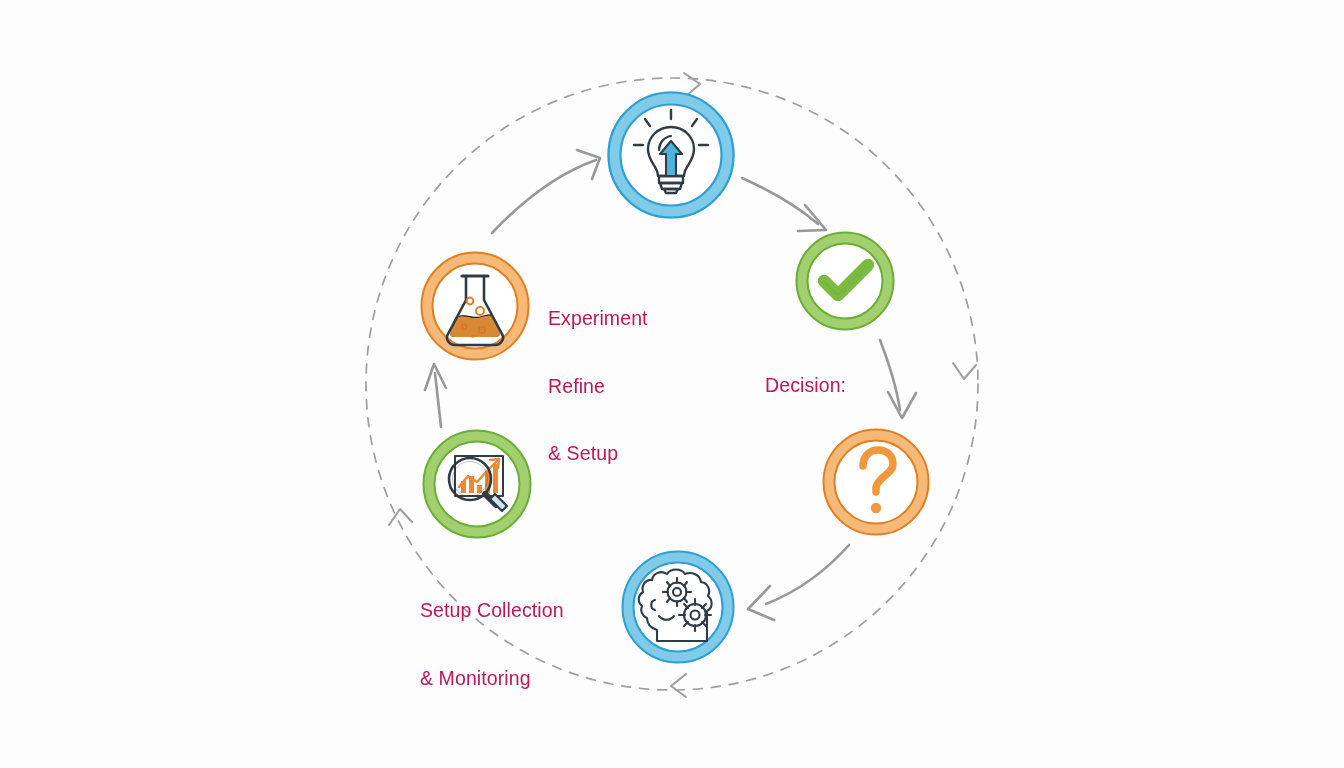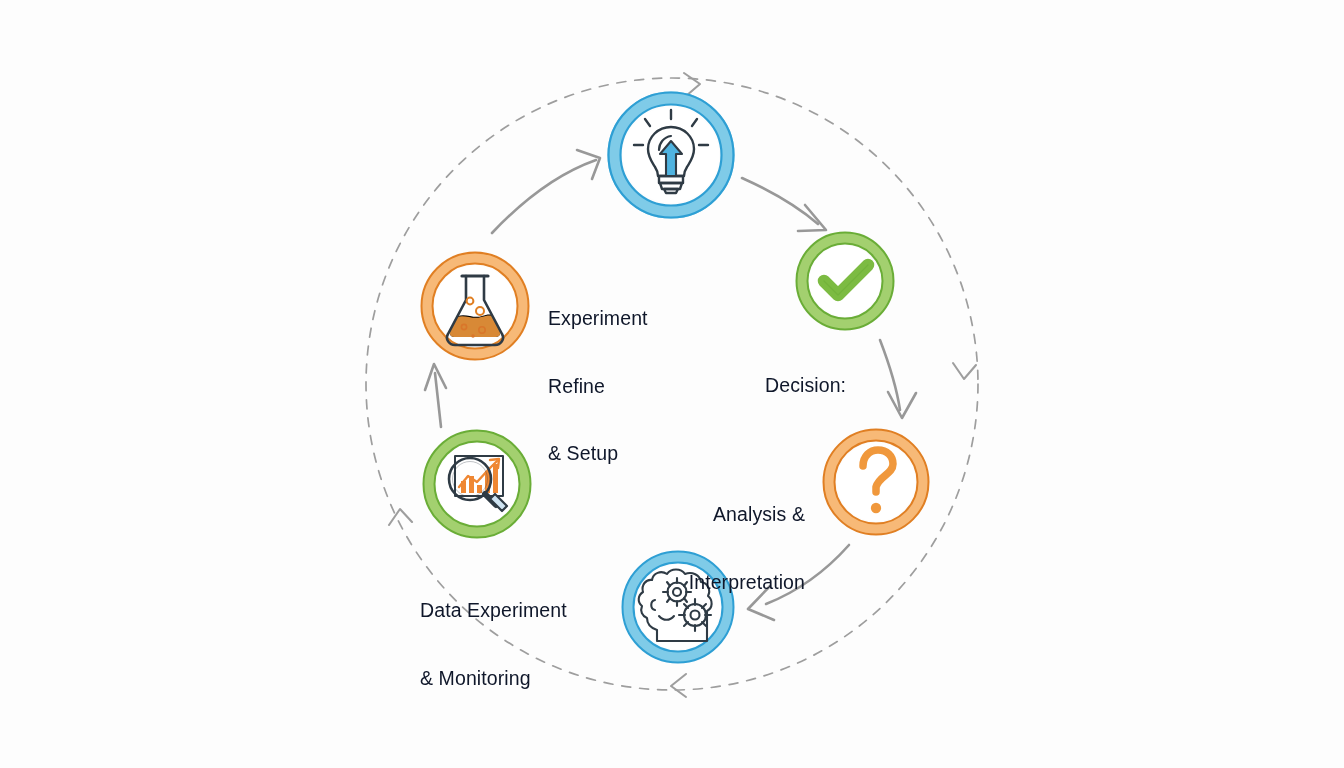--- a/index.html
+++ b/index.html
@@ -24,21 +24,21 @@
   svg.canvas {
     position: absolute;
     left: 0;
     top: 0;
     width: 1344px;
     height: 768px;
     display: block;
   }
   .node-label {
     position: absolute;
-    color: #0f172a;
+    color: #be185d;
     font-size: 19.5px;
     line-height: 22.5px;
     font-family: "Liberation Sans", sans-serif;
     white-space: pre;
     letter-spacing: 0.1px;
   }
   .label-left-align   { text-align: left; }
   .label-right-align  { text-align: right; }
   .label-center-align { }
   #label-experiment   { left: 548px; top: 262px; }
@@ -240,23 +240,19 @@
   <div class="node-label label-left-align" id="label-experiment">
     <div>Experiment</div>
     <div>Refine</div>
     <div>&amp; Setup</div>
   </div>
 
   <div class="node-label label-center-align" id="label-decision">
     <div>Decision:</div>
   </div>
 
-  <div class="node-label label-right-align" id="label-analysis">
-    <div>Analysis &amp;</div>
-    <div>Interpretation</div>
-  </div>
 
   <div class="node-label label-center-align" id="label-data">
-    <div>Data Experiment</div>
+    <div>Setup Collection</div>
     <div>&amp; Monitoring</div>
   </div>
 
 </div>
 
 </body></html>

